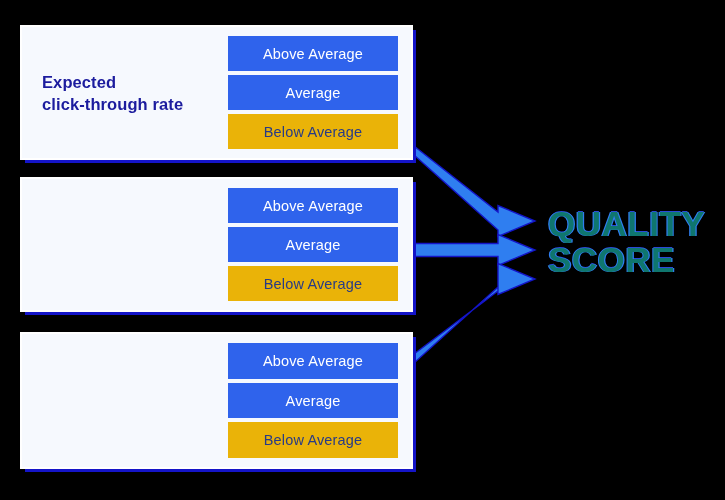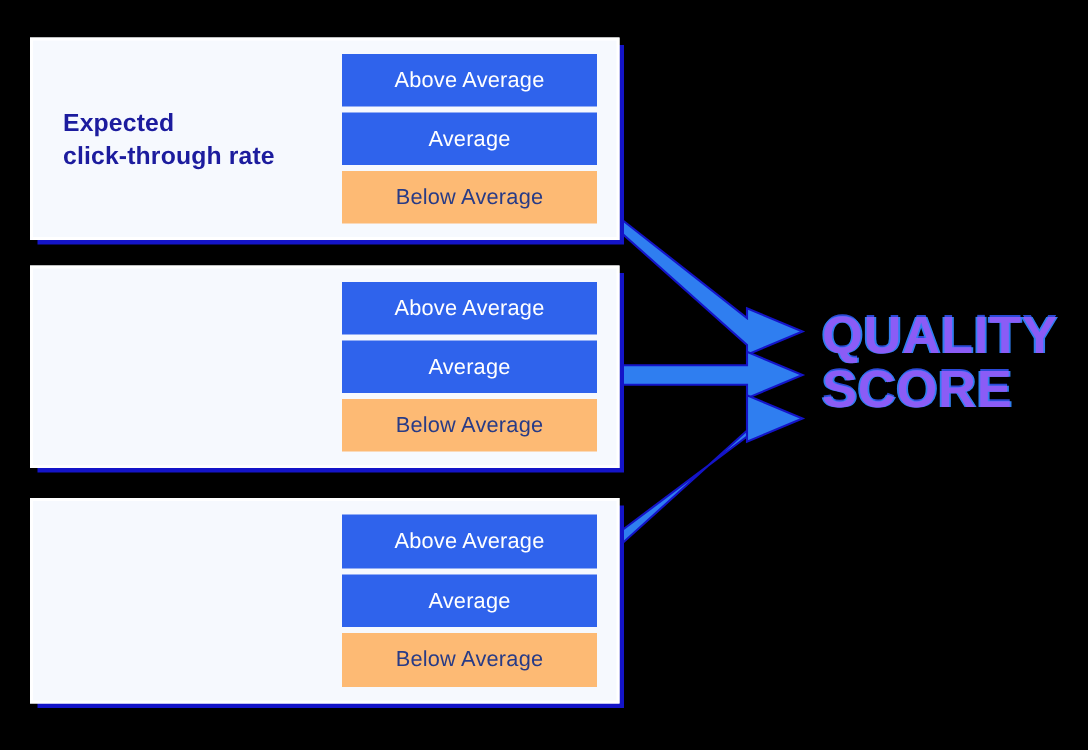--- a/index.html
+++ b/index.html
@@ -68,42 +68,42 @@
     align-items: center;
     justify-content: center;
     font-size: 14.5px;
     letter-spacing: 0.15px;
   }
   .level.active {
     background: #2f63ec;
     color: #ffffff;
   }
   .level.inactive {
-    background: #fdba74;
+    background: #eab308;
     color: #283b86;
   }
 
   
   #arrows {
     position: absolute;
     left: 0;
     top: 0;
     width: 725px;
     height: 500px;
     z-index: 2;
     pointer-events: none;
   }
 
   
   #quality-score {
     position: absolute;
     left: 548px;
     top: 206px;
     width: 175px;
-    color: #8b5cf6;
+    color: #0f766e;
     font-size: 35px;
     font-weight: bold;
     line-height: 36px;
     letter-spacing: 0.5px;
     white-space: pre-line;
     text-shadow: -1.2px 0 0 #2f7ef0, 1.2px 0 0 #2f7ef0,
                   0 -1px 0 #2a49d8;
     z-index: 4;
   }
 </style>

